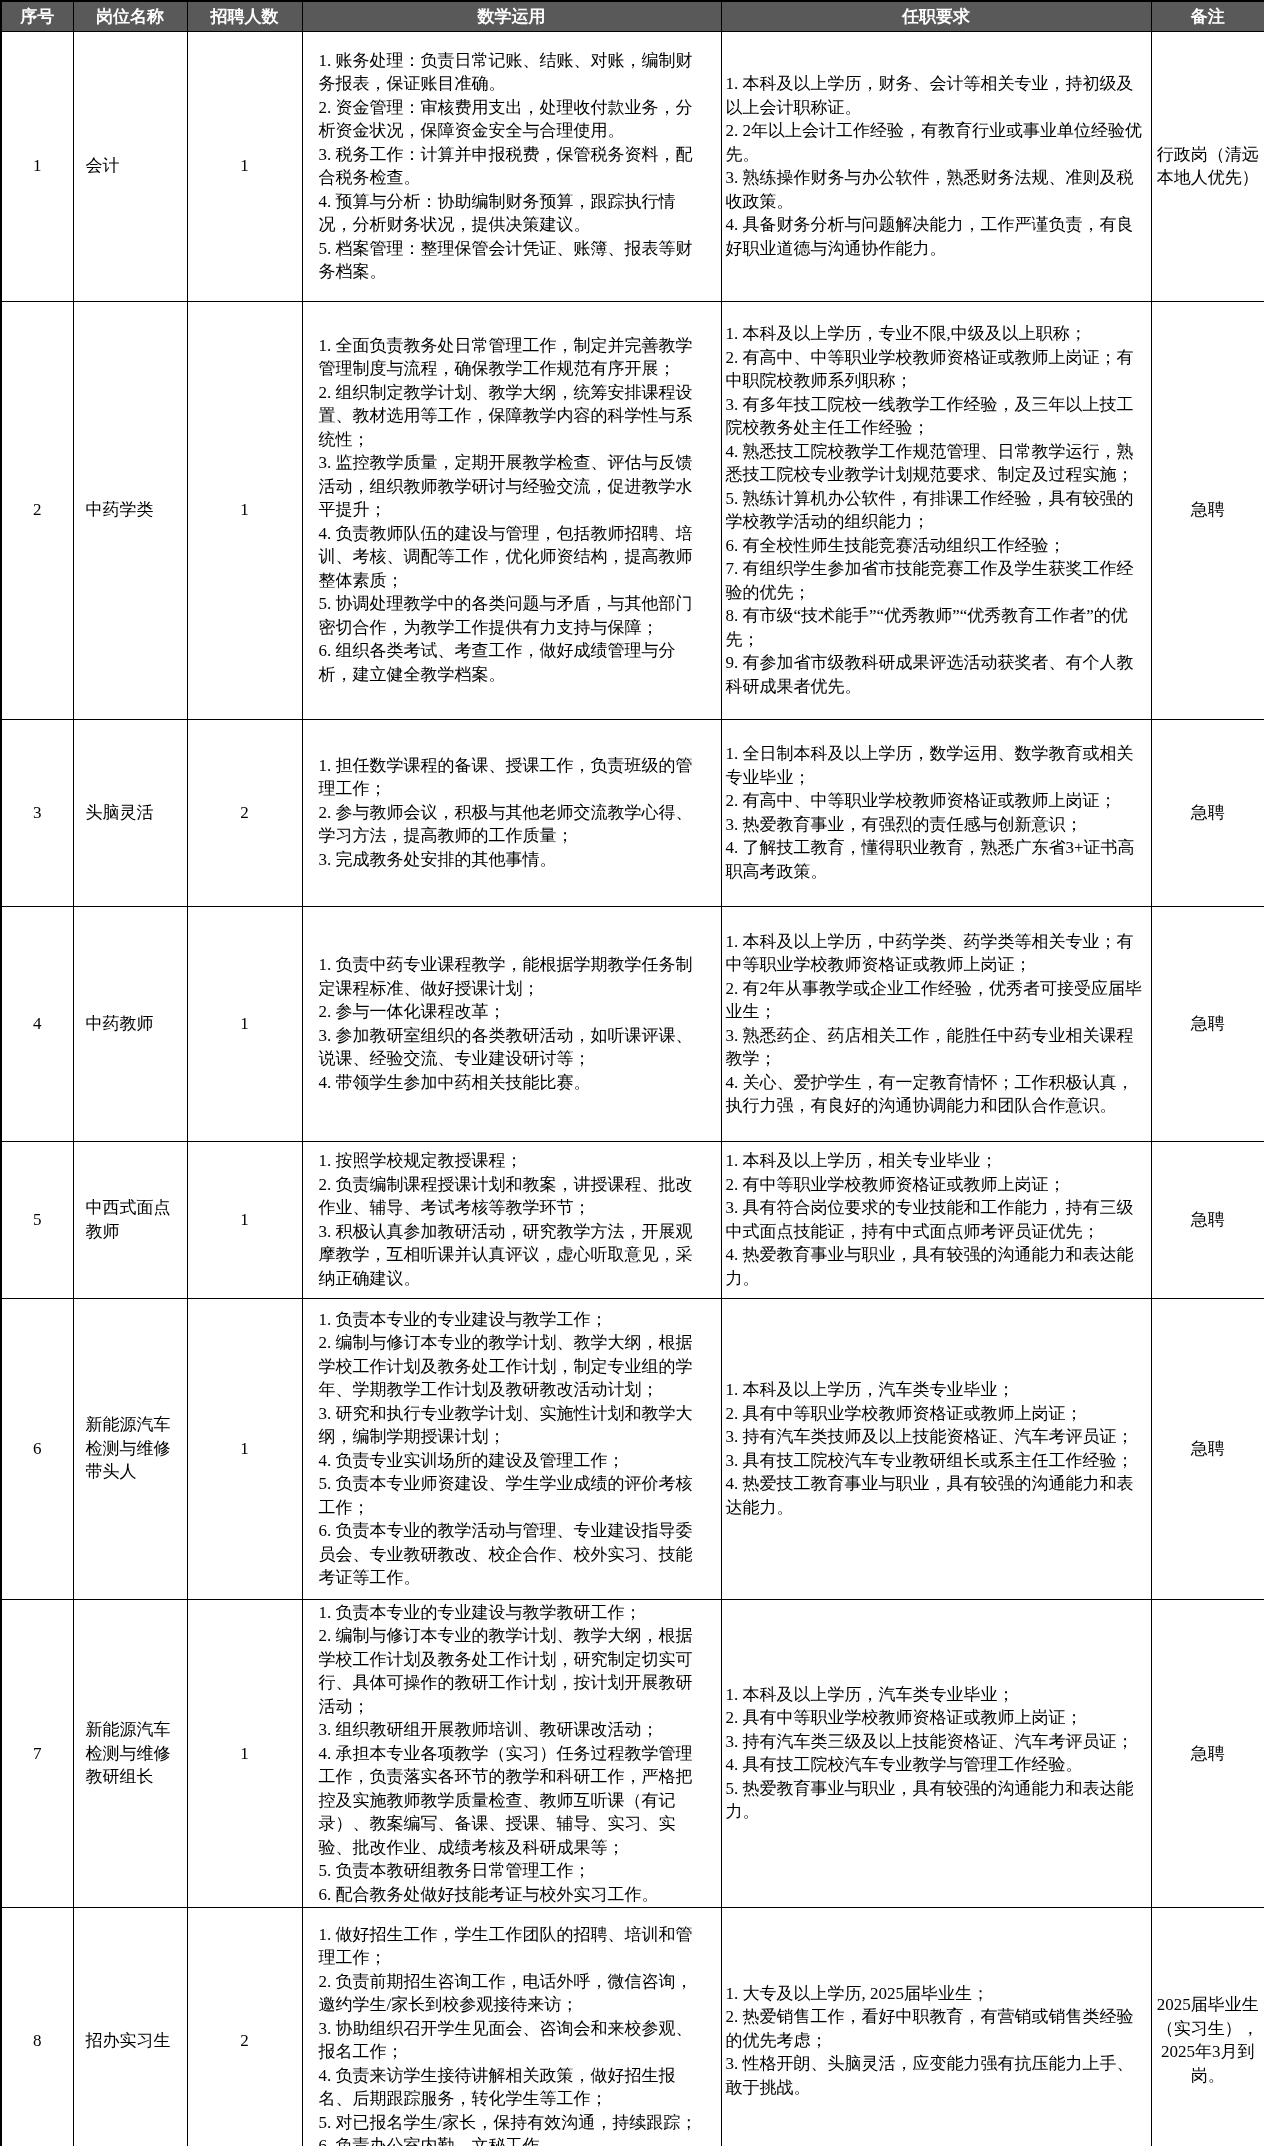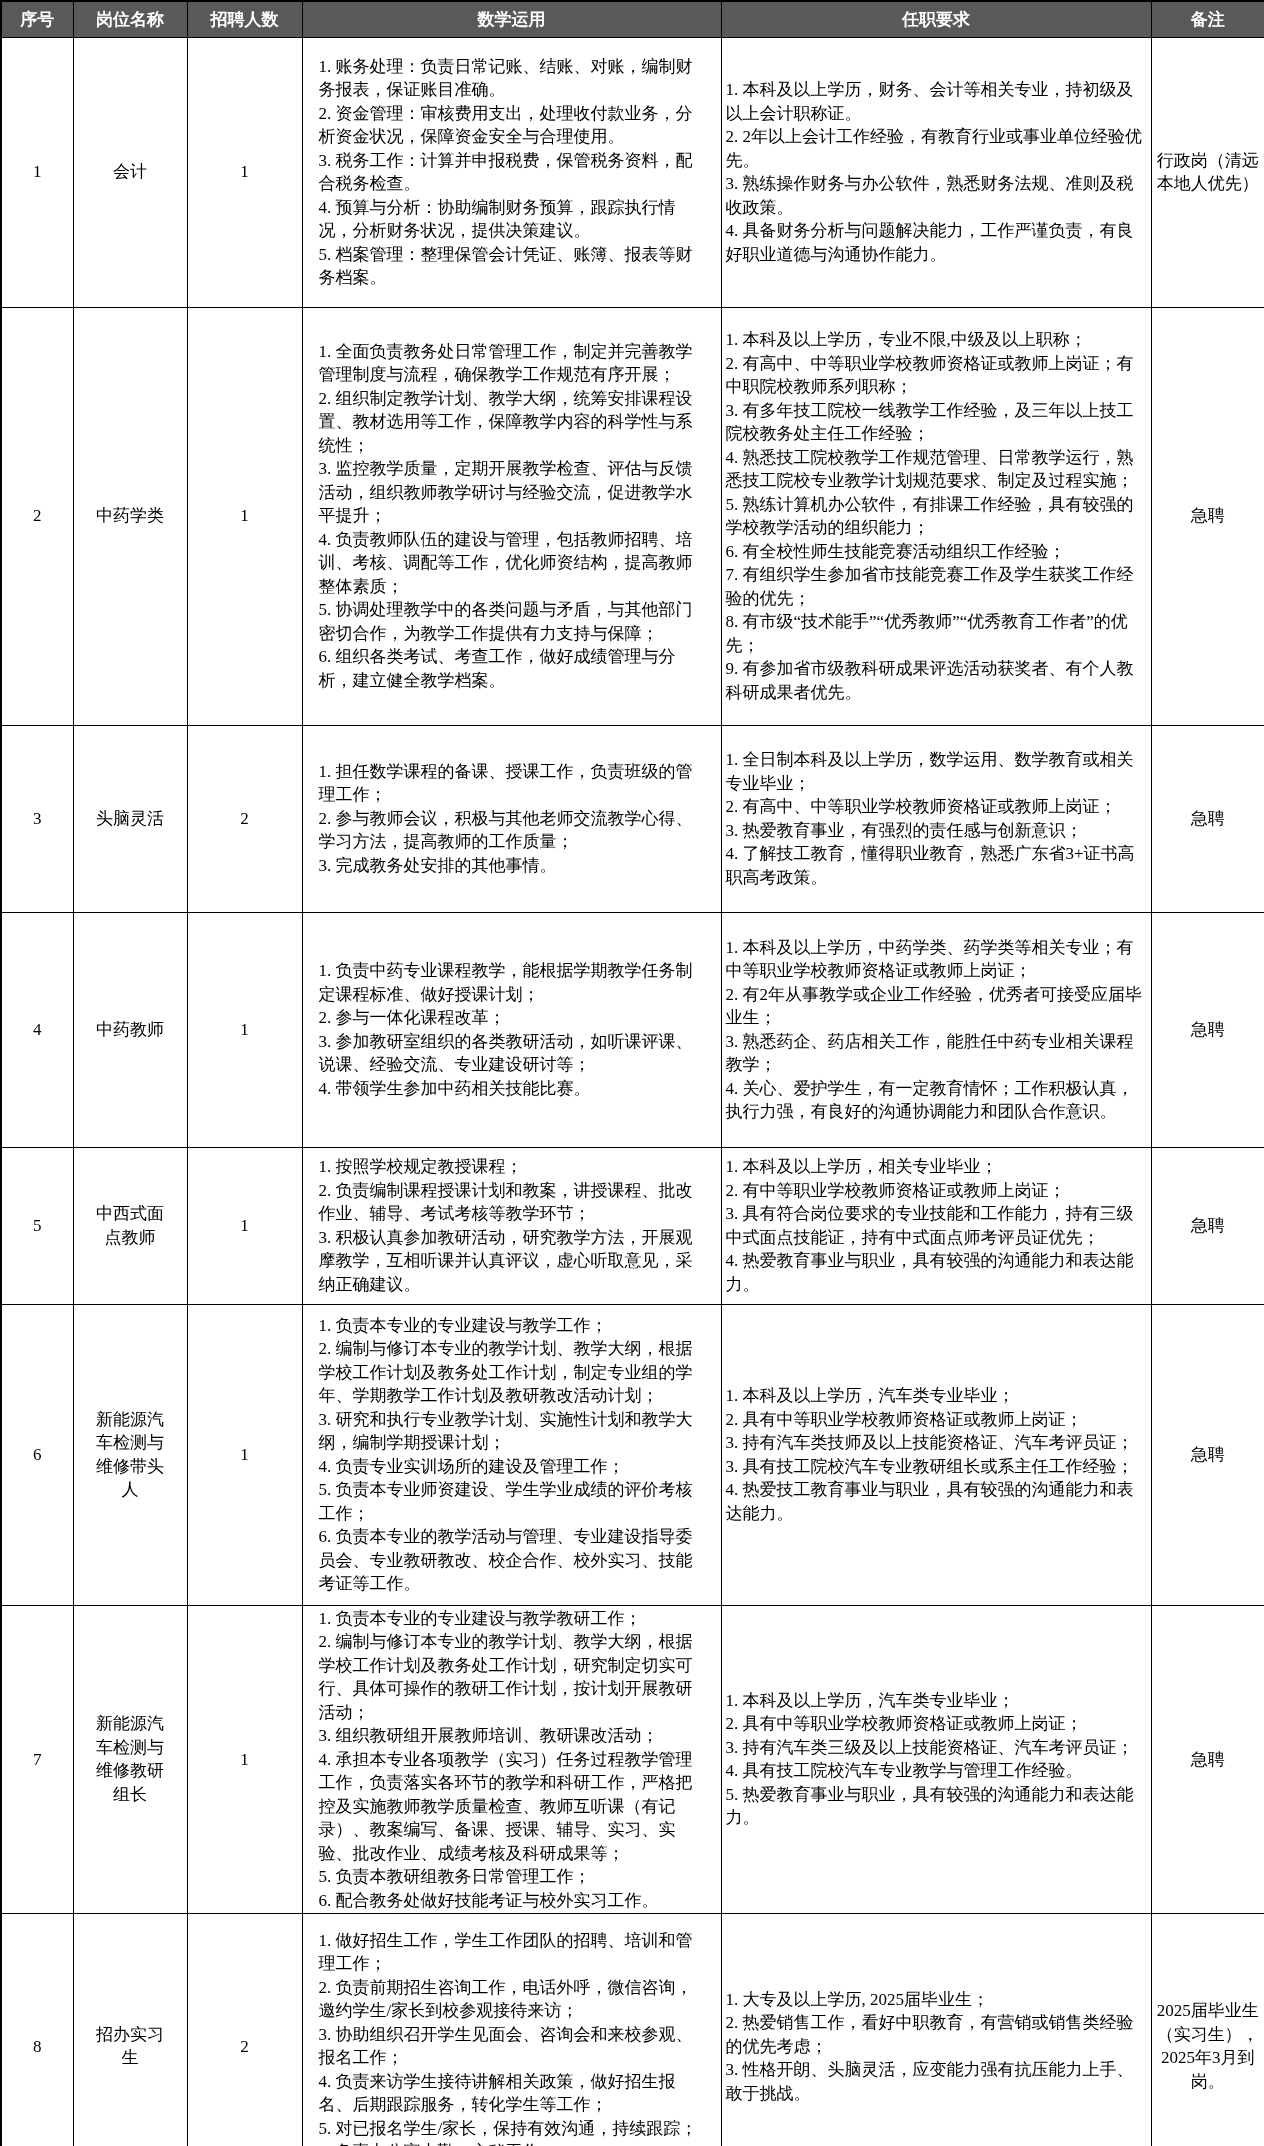--- a/index.html
+++ b/index.html
@@ -10,31 +10,31 @@
     border-collapse:collapse;
     border:2px solid #000;
   }
   table.jobs th, table.jobs td{
     border:1px solid #000;
     vertical-align:middle;
     font-size:17px;
     line-height:23.5px;
     overflow:hidden;
   }
-  thead tr{height:36px;}
+  thead tr{height:30px;}
   th{
     background:#595959;
     color:#fff;
     font-weight:bold;
     font-size:18px;
     text-align:center;
     padding:0 2px;
   }
   td.c-seq, td.c-count{text-align:center;padding:0 2px;}
-  td.c-title{text-align:center;padding:0 21px;margin-top:18px;}
+  td.c-title{text-align:left;padding:0 12px;margin-top:18px;}
   td.c-duties{text-align:left;padding:1px 16px;white-space:pre-line;}
   td.c-req{text-align:left;padding:1px 4px;white-space:pre-line;margin-top:7px;}
   td.c-remark{text-align:center;padding:18px 4px;}
   tr.h1{height:270px;}
   tr.h2{height:418px;}
   tr.h3{height:187px;}
   tr.h4{height:235px;}
   tr.h5{height:157px;}
   tr.h6{height:301px;}
   tr.h7{height:282px;}

